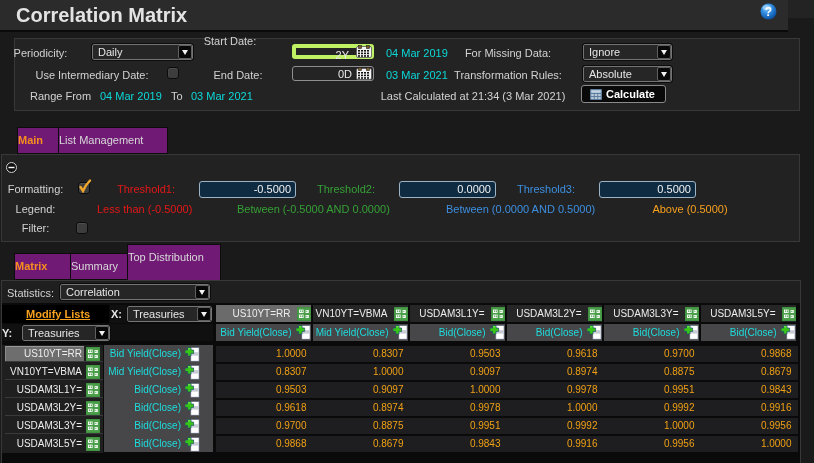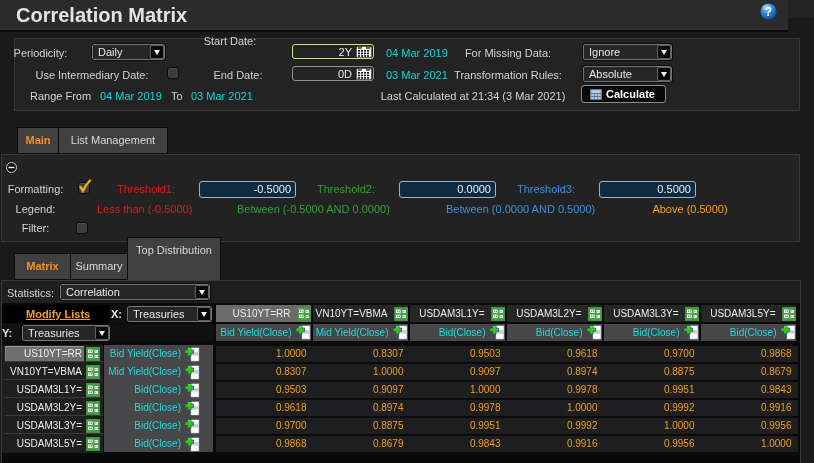--- a/index.html
+++ b/index.html
@@ -11,22 +11,22 @@
  outline:1px solid #0c0c0c;color:#e6e6e6;white-space:nowrap;box-sizing:border-box;}
 .dt{position:absolute;left:5px;top:1px;line-height:13px;}
 .da{position:absolute;right:0px;top:0px;bottom:0px;width:14px;background:#080808;
  border:1px solid #606060;border-radius:2px;box-sizing:border-box;}
 .da:after{content:"";position:absolute;left:2.5px;top:4px;width:0;height:0;
  border-left:3.5px solid transparent;border-right:3.5px solid transparent;border-top:5px solid #f2f2f2;}
 .tinp{position:absolute;background:#0e2b42;border:1px solid #9db3c6;border-radius:3px;
  box-sizing:border-box;color:#f2f2f2;text-align:right;padding-right:4px;line-height:15px;}
 .dinp{position:absolute;background:#242424;border-radius:3px;box-sizing:border-box;
  color:#e8e8e8;text-align:right;line-height:13px;}
-.tab{position:absolute;background:#404040;border:1px solid #0c0c0c;box-sizing:border-box;
- color:#d8d8d8;text-align:center;line-height:24px;font-size:11px;}
+.tab{position:absolute;background:#701a75;border:1px solid #0c0c0c;box-sizing:border-box;
+ color:#d8d8d8;line-height:24px;font-size:11px;}
 .tab b{font-weight:bold;color:#f78e1e;}
 .cb{position:absolute;width:12px;height:12px;background:#3d3d3d;border:1px solid #0b0b0b;
  border-radius:3px;box-sizing:border-box;box-shadow:inset 0 1px 0 #4e4e4e,inset 1px 0 0 #484848;}
 .panel{position:absolute;background:#232323;border:1px solid #383838;box-sizing:border-box;}
 .or{color:#f7a01e;}
 .red{color:#e51717;}.grn{color:#35a035;}.blu{color:#3d8fe0;}
 .val{position:absolute;color:#f0a014;font-size:10px;line-height:18px;text-align:right;white-space:nowrap;}
 .tk{position:absolute;color:#ededed;font-size:10px;line-height:17px;text-align:right;white-space:nowrap;}
 .fld{position:absolute;color:#1edcdc;font-size:10px;line-height:17px;text-align:right;white-space:nowrap;}
 </style></head><body>
@@ -41,26 +41,26 @@
           <stop offset="40%" stop-color="#3592e6"></stop>
           <stop offset="100%" stop-color="#0a4f9e"></stop>
         </radialGradient>
       </defs>
 <circle cx="8.5" cy="8.5" r="8" fill="url(#hg)"></circle>
 <ellipse cx="7" cy="4.6" rx="4.6" ry="2.6" fill="#ffffff" opacity="0.3"></ellipse>
 <text x="8.5" y="13" text-anchor="middle" font-family="Liberation Sans" font-size="12" font-weight="bold" fill="#fff">?</text>
     </svg>
 <div class="panel" style="left:14px;top:38px;width:786px;height:73px"></div>
 <div class="lbl r" style="left:0px;top:46px;width:81px">Periodicity:</div>
-<div class="dd" style="left:92px;top:44px;width:73px;height:16px">
+<div class="dd" style="left:92px;top:44px;width:101px;height:16px">
       <span class="dt">Daily</span>
       <span class="da"></span>
     </div>
 <div class="lbl r" style="left:180px;top:34px;width:100px">Start Date:</div>
-<div class="dinp" style="left:292px;top:44px;width:82px;height:15px;border:1px solid #bef264">
+<div class="dinp" style="left:292px;top:44px;width:82px;height:15px;border:4px solid #bef264">
       <span style="position:absolute;right:21px;top:1px">2Y</span>
     </div>
 <svg class="abs" style="left:356px;top:45px" width="16" height="13" viewBox="0 0 16 13">
 <rect x="0.5" y="1.5" width="15" height="11" rx="1.5" fill="#f4f4f4" stroke="#555" stroke-width="0.8"></rect>
 <rect x="2.5" y="0.5" width="3" height="3" fill="#7a5a2a" stroke="#222" stroke-width="0.6"></rect>
 <rect x="10.5" y="0.5" width="3" height="3" fill="#7a5a2a" stroke="#222" stroke-width="0.6"></rect>
 <g fill="#111">
 <rect x="2" y="5" width="2" height="1.6"></rect>
         <rect x="5" y="5" width="2" height="1.6"></rect>
         <rect x="8" y="5" width="2" height="1.6"></rect>
@@ -152,21 +152,21 @@
 <div class="tinp" style="left:599px;top:181px;width:97px;height:17px">0.5000</div>
 <div class="lbl r" style="left:0px;top:202px;width:71px">Legend:</div>
 <div class="lbl red" style="left:97px;top:202px">Less than (-0.5000)</div>
 <div class="lbl grn" style="left:237px;top:202px">Between (-0.5000 AND 0.0000)</div>
 <div class="lbl blu" style="left:446px;top:202px">Between (0.0000 AND 0.5000)</div>
 <div class="lbl or r" style="left:590px;top:202px;width:200px">Above (0.5000)</div>
 <div class="lbl r" style="left:0px;top:221px;width:71px">Filter:</div>
 <div class="cb" style="left:76px;top:222px"></div>
 <div class="tab" style="left:14px;top:253px;width:57px;height:27px;line-height:25px"><b>Matrix</b></div>
 <div class="tab" style="left:70px;top:253px;width:58px;height:27px;line-height:25px">Summary</div>
-<div class="tab" style="left:127px;top:237px;width:94px;height:44px;line-height:25px">Top Distribution</div>
+<div class="tab" style="left:127px;top:244px;width:94px;height:44px;line-height:25px">Top Distribution</div>
 <div class="panel" style="left:1px;top:280px;width:800px;height:183px;background:#1f1f1f;border-bottom:none"></div>
 <div class="lbl" style="left:7px;top:286px">Statistics:</div>
 <div class="dd" style="left:60px;top:284px;width:150px;height:16px">
       <span class="dt">Correlation</span>
       <span class="da"></span>
     </div>
 <div class="abs" style="left:2px;top:303px;width:798px;height:160px;background:#0a0a0a"></div>
 <div class="abs" style="left:2px;top:305px;width:107px;height:18px;background:#000"></div>
 <div class="lbl or" style="left:26px;top:307px;font-weight:bold;text-decoration:underline">Modify Lists</div>
 <div class="abs" style="left:110px;top:305px;width:103px;height:18px;background:#101010"></div>

